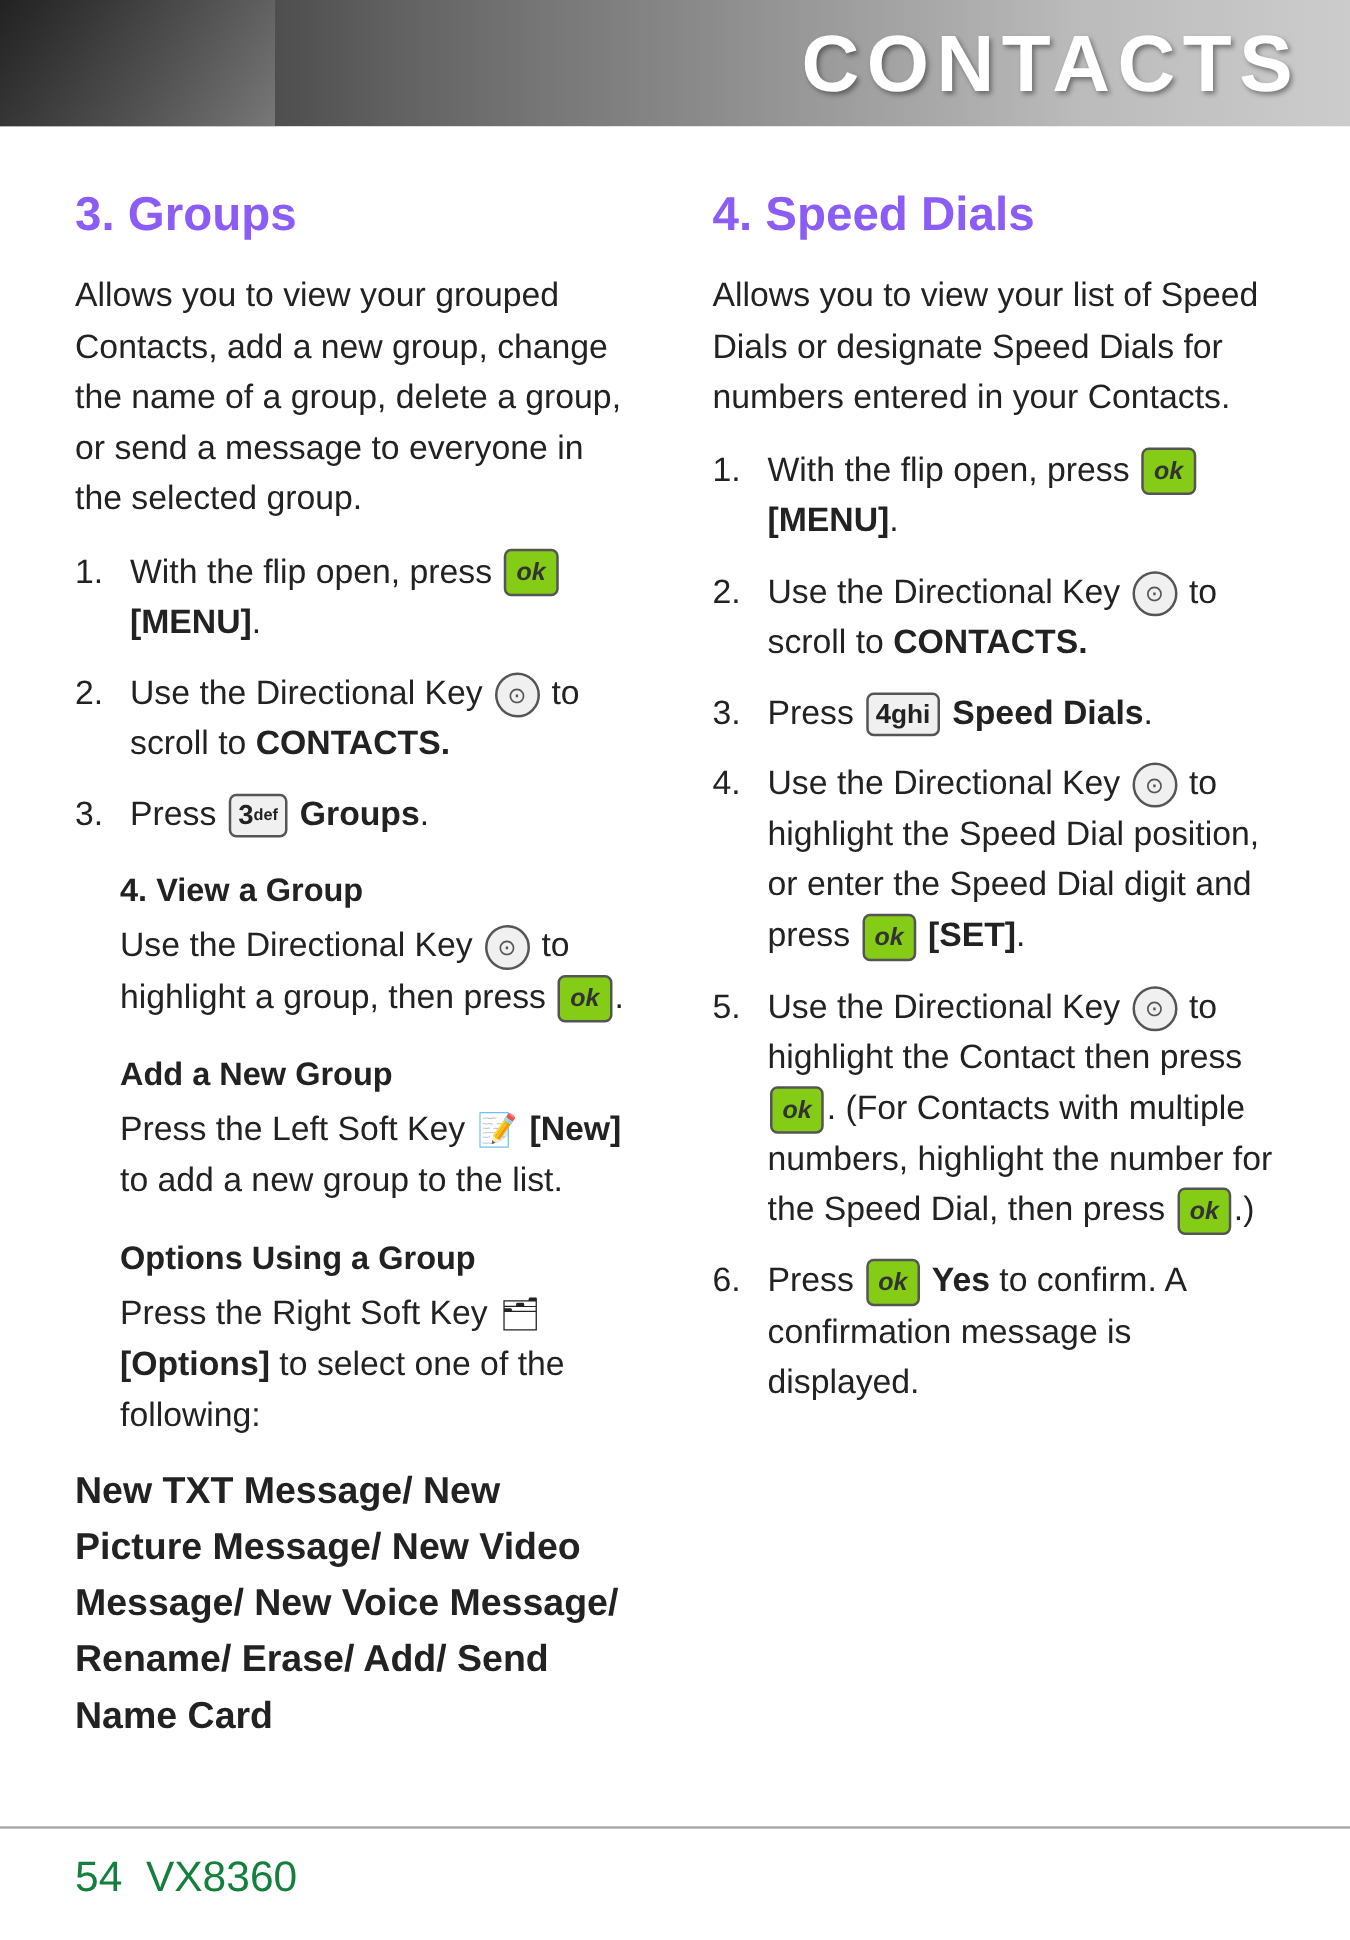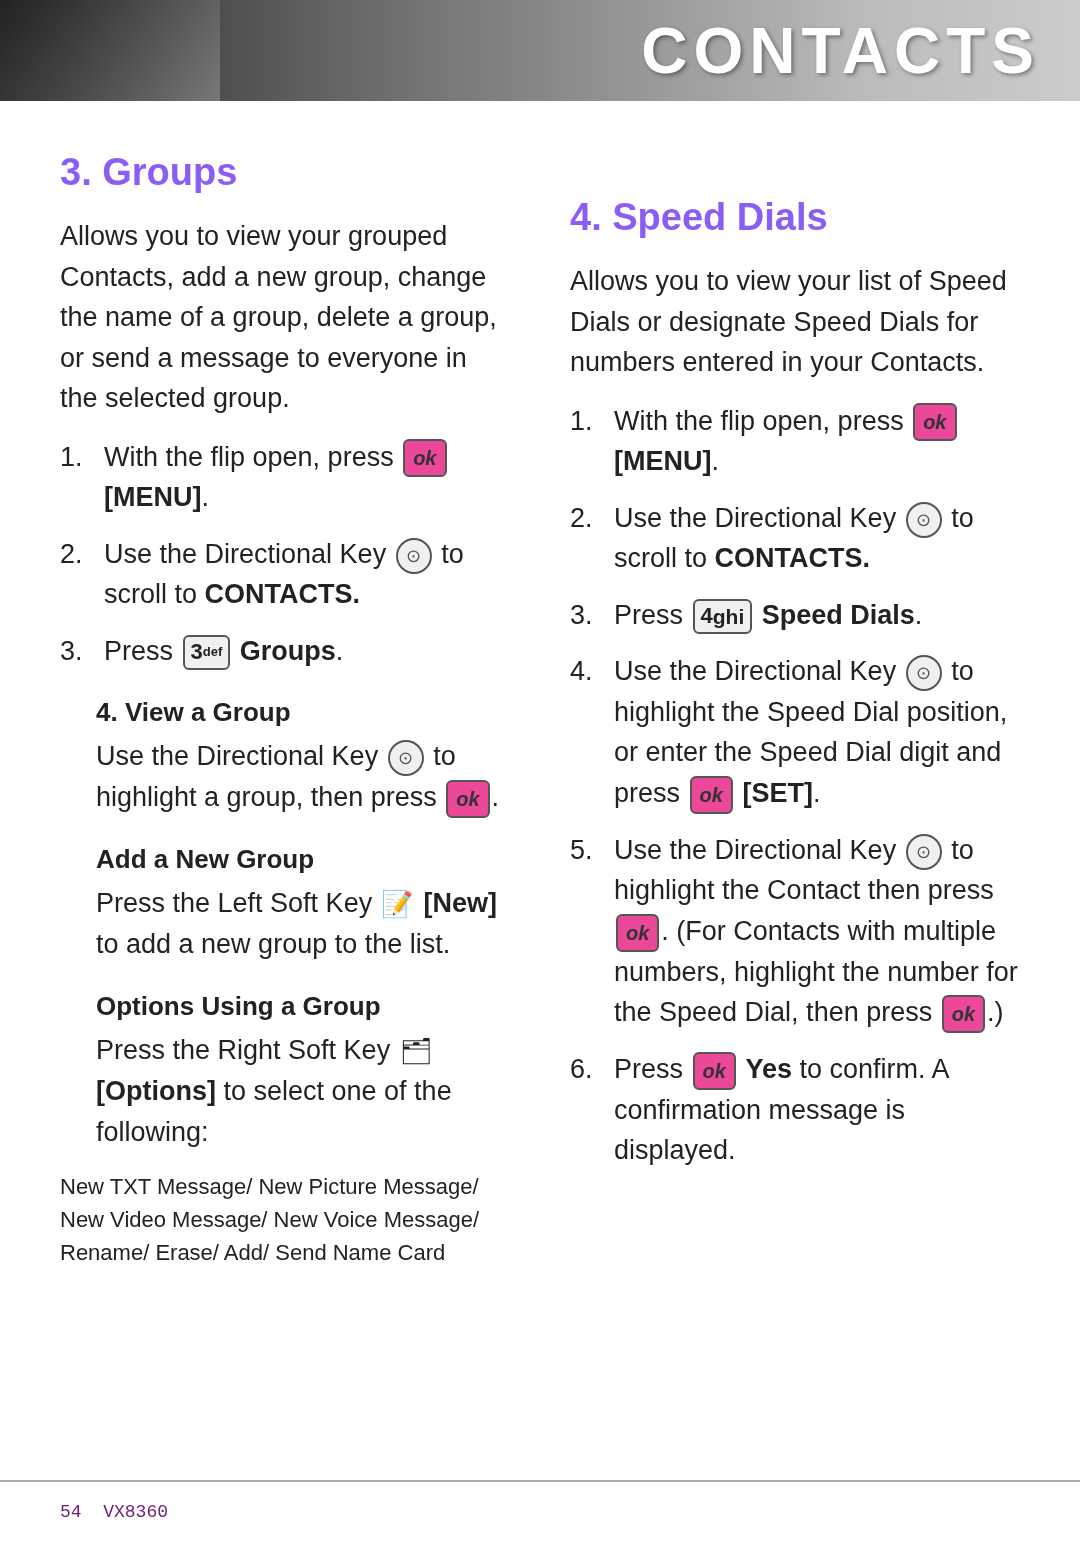--- a/index.html
+++ b/index.html
@@ -54,21 +54,20 @@
     
     .columns {
       display: flex;
       gap: 60px;
     }
     .col-left {
       flex: 1;
     }
     .col-right {
       flex: 1;
-      margin-top: 45px;
     }
 
     
     .section-heading {
       font-size: 38px;
       font-weight: 700;
       color: #8b5cf6;
       margin-bottom: 22px;
     }
 
@@ -144,21 +143,21 @@
     .ok-key {
       display: inline-flex;
       align-items: center;
       justify-content: center;
       border: 2px solid #555;
       border-radius: 6px;
       padding: 2px 8px;
       font-size: 20px;
       font-weight: 700;
       font-style: italic;
-      background: #ec4899;
+      background: #84cc16;
       color: #333;
       vertical-align: middle;
       margin: 0 2px;
     }
 
     
     .soft-left-icon {
       display: inline-block;
       vertical-align: middle;
       margin: 0 2px;
@@ -179,34 +178,33 @@
       position: absolute;
       bottom: 0;
       left: 0;
       right: 0;
       padding: 20px 60px 30px 60px;
       border-top: 2px solid #aaa;
       display: flex;
       align-items: center;
     }
     .footer-text {
-      font-size: 18px;
-      color: #701a75;
-      font-family: Liberation Mono, monospace;
+      font-size: 34px;
+      color: #15803d;
     }
 
     
     .sub-content {
       margin-left: 36px;
       margin-bottom: 16px;
     }
 
     .bold-block {
-      font-weight: 400;
-      font-size: 22px;
+      font-weight: 700;
+      font-size: 30px;
       line-height: 1.5;
     }
   </style>
 </head>
 <body>
 
 <div class="header">
   <div class="header-bg-img"></div>
   <div class="header-overlay"></div>
   <span class="header-title">CONTACTS</span>

